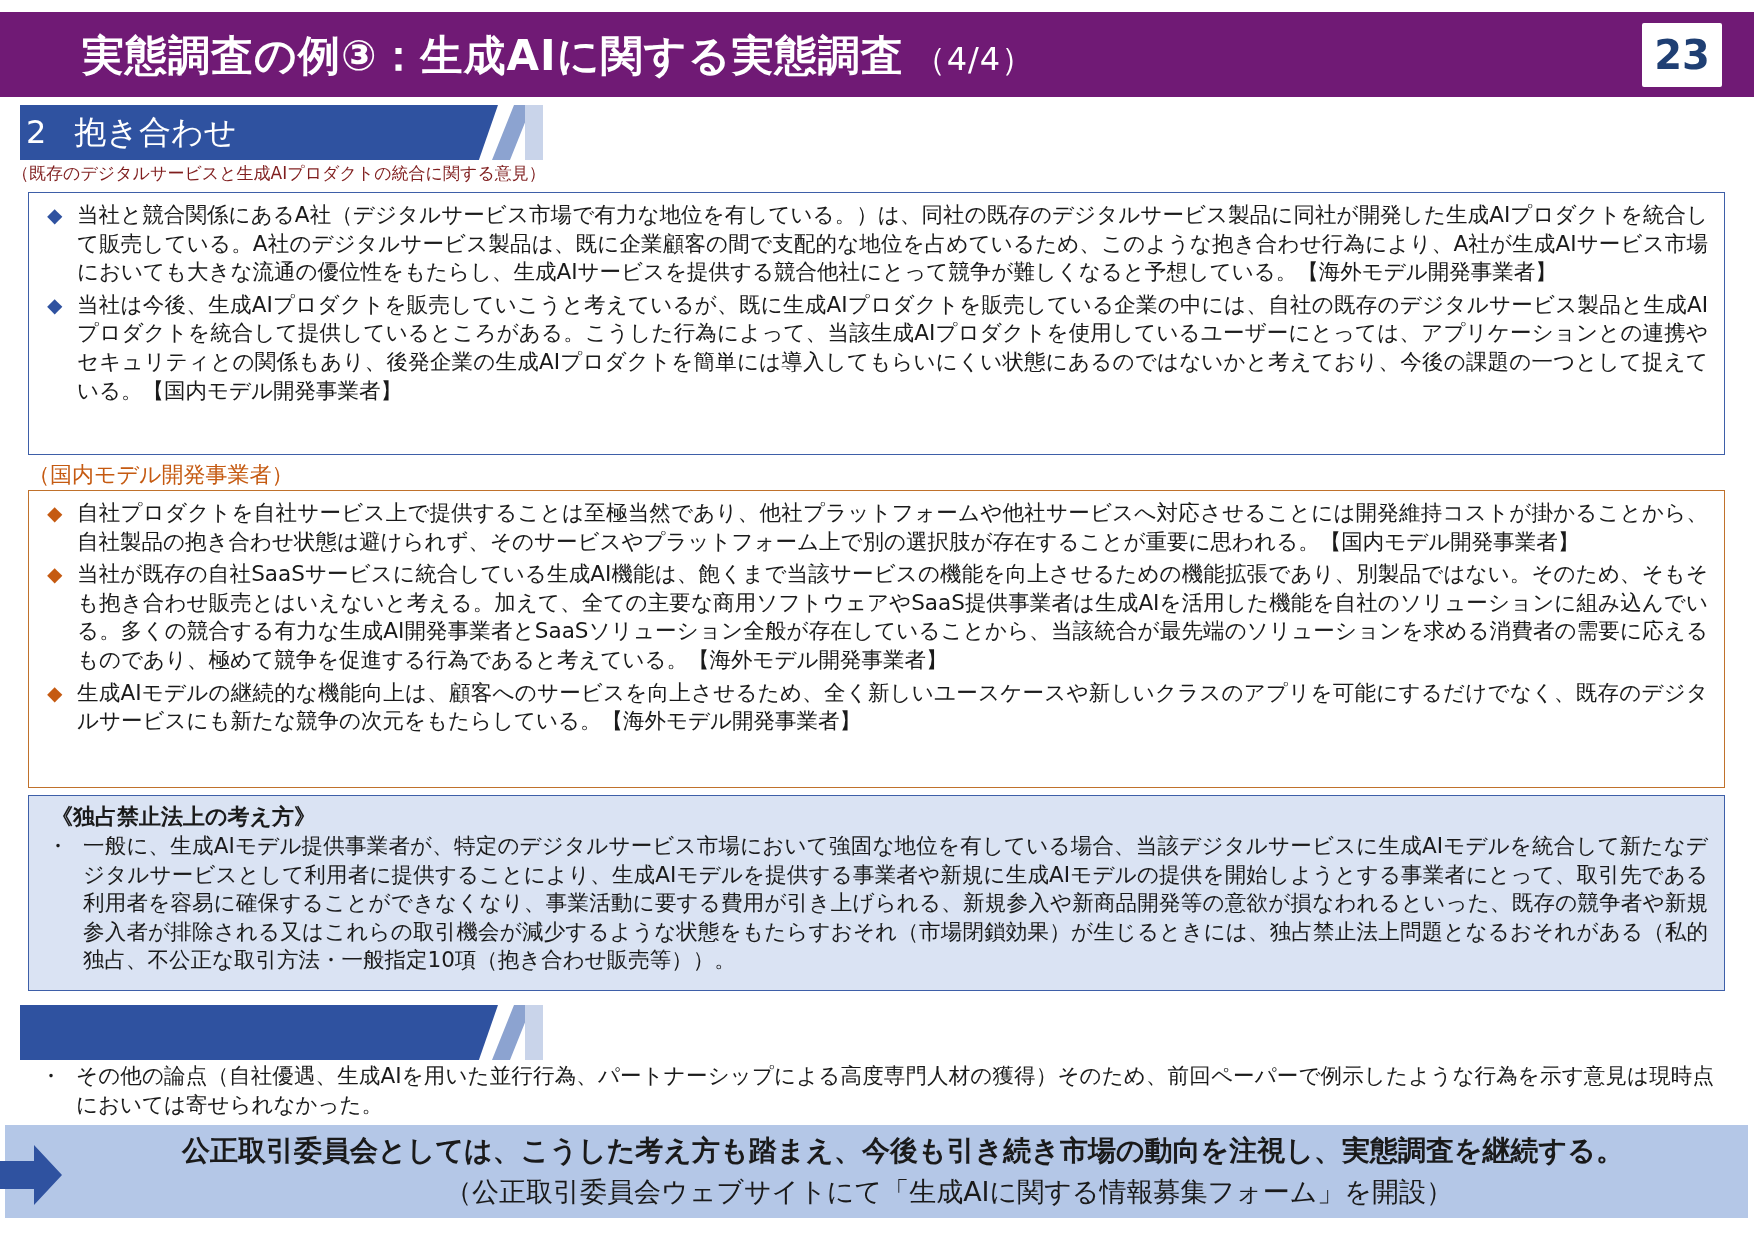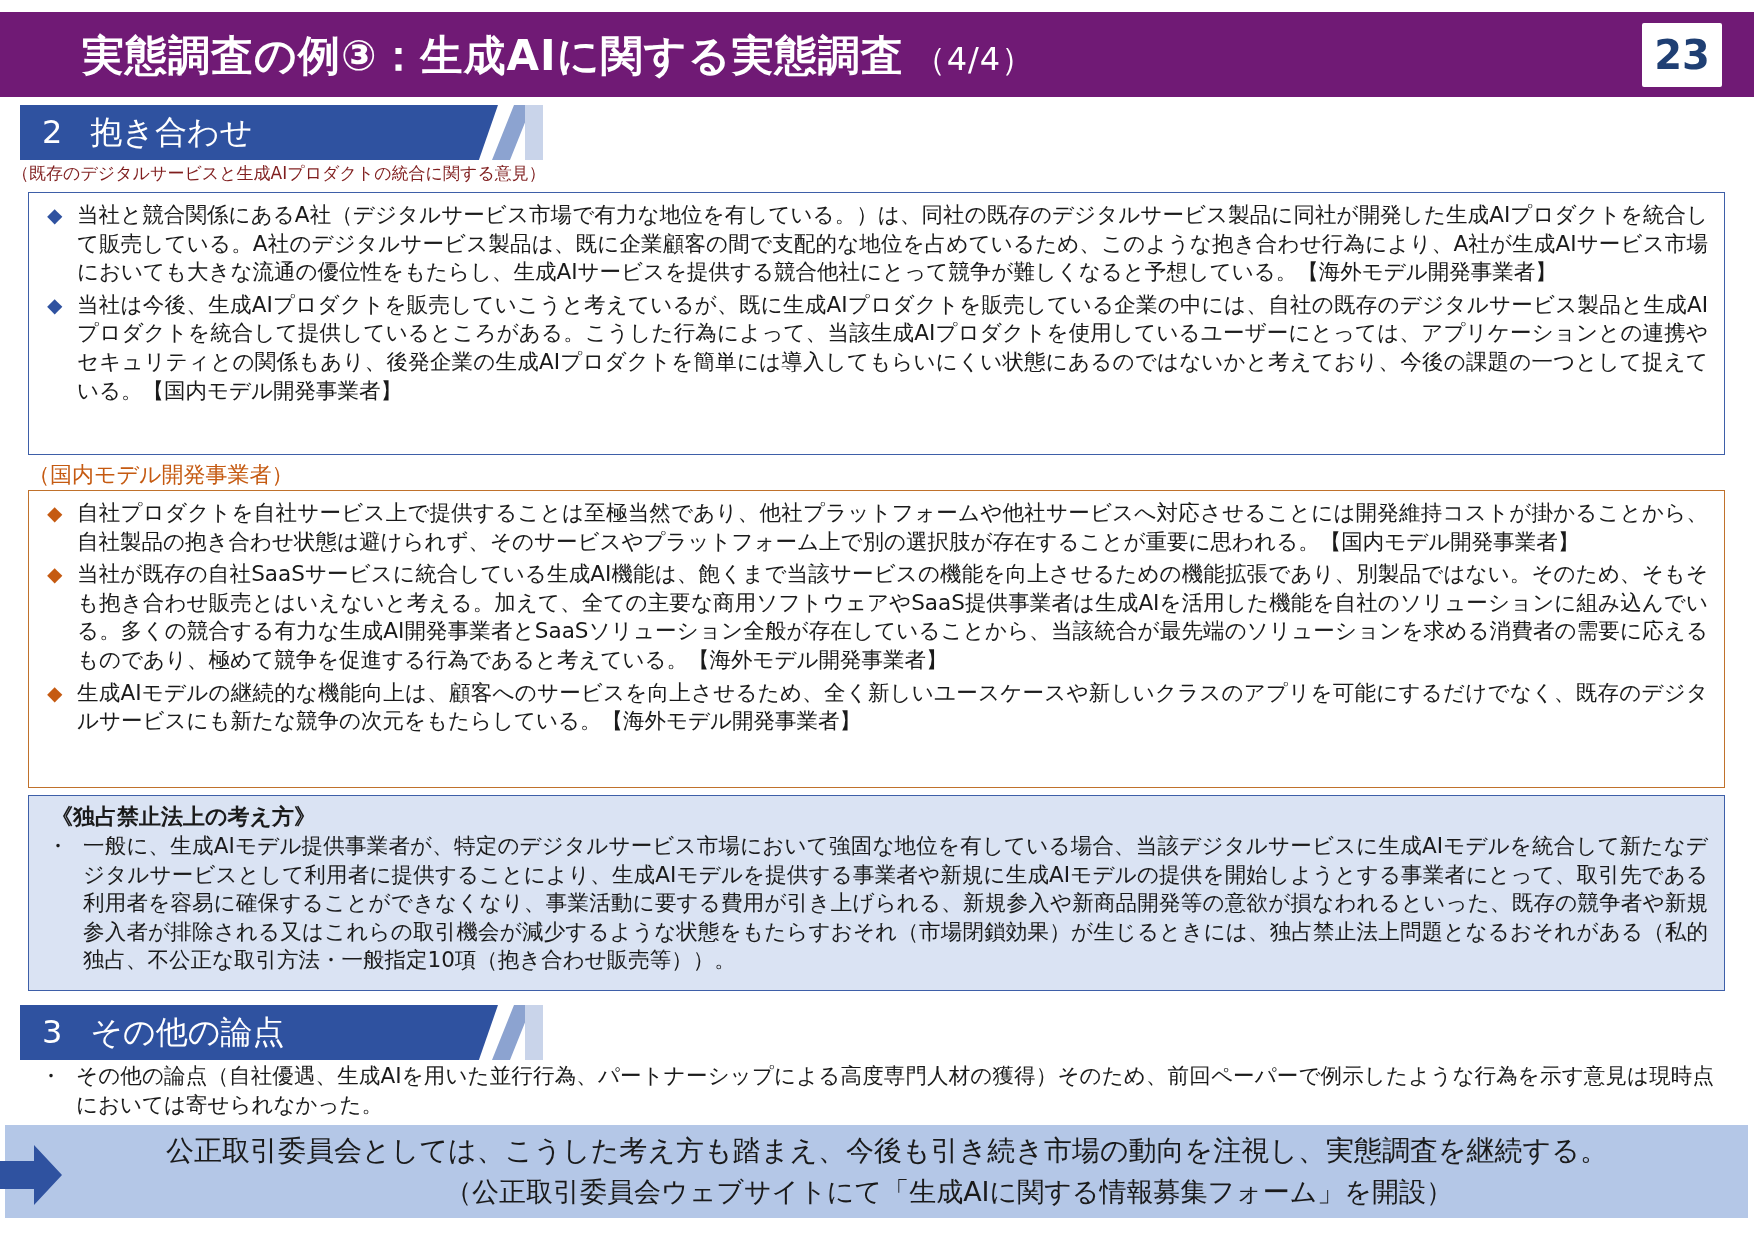--- a/index.html
+++ b/index.html
@@ -35,21 +35,21 @@
   }
   .sechead .stripe1 {
     position:absolute; left:472px; top:0; width:40px; height:55px;
     background:#8CA3D0; clip-path: polygon(55% 0, 100% 0, 45% 100%, 0 100%);
   }
   .sechead .stripe2 {
     position:absolute; left:505px; top:0; width:18px; height:55px;
     background:#C9D4EA;
   }
   .sechead .label {
-    position:absolute; left:22px; top:6px; color:#ffffff; font-size:32px; line-height:42px;
+    position:absolute; left:6px; top:6px; color:#ffffff; font-size:32px; line-height:42px;
     white-space:nowrap;
   }
   .sechead .label .num { margin-right:28px; }
   .caption-blue {
     position:absolute; left:12px; top:162px; font-size:17px; color:#7f1d1d; white-space:nowrap;
   }
   .caption-orange {
     position:absolute; left:28px; top:460px; font-size:22px; color:#C55A11; white-space:nowrap;
   }
   .box {
@@ -82,22 +82,22 @@
     position:absolute; left:34px; top:1062px; width:1680px;
   }
   .band {
     position:absolute; left:5px; top:1125px; width:1743px; height:93px;
     background:#B4C7E7;
   }
   .arrow {
     position:absolute; left:0; top:1145px; width:62px; height:60px;
   }
   .band .main {
-    position:absolute; left:52px; top:6px; width:1660px; text-align:center;
-    font-size:28px; font-weight:normal; line-height:40px; white-space:nowrap;
+    position:absolute; left:68px; top:6px; width:1660px; text-align:center;
+    font-size:28px; font-weight:bold; line-height:40px; white-space:nowrap;
   }
   .band .sub {
     position:absolute; left:68px; top:48px; width:1380px; text-align:right;
     font-size:27px; line-height:38px; white-space:nowrap;
   }
 </style>
 </head>
 <body>
 
 <div class="titlebar">
@@ -157,23 +157,20 @@
       <span class="dot">・</span>
       <span>一般に、生成AIモデル提供事業者が、特定のデジタルサービス市場において強固な地位を有している場合、当該デジタルサービスに生成AIモデルを統合して新たなデジタルサービスとして利用者に提供することにより、生成AIモデルを提供する事業者や新規に生成AIモデルの提供を開始しようとする事業者にとって、取引先である利用者を容易に確保することができなくなり、事業活動に要する費用が引き上げられる、新規参入や新商品開発等の意欲が損なわれるといった、既存の競争者や新規参入者が排除される又はこれらの取引機会が減少するような状態をもたらすおそれ（市場閉鎖効果）が生じるときには、独占禁止法上問題となるおそれがある（私的独占、不公正な取引方法・一般指定10項（抱き合わせ販売等））。</span>
     </div>
   </div>
 </div>
 
 <div class="sechead" style="top:1005px;">
   <div class="bar"></div>
   <div class="stripe1"></div>
   <div class="stripe2"></div>
-  <div class="label">
-    <span class="num">3</span><span>その他の論点</span>
-  </div>
 </div>
 
 <div class="other">
   <div class="bullet-item">
     <span class="dot">・</span>
     <span>その他の論点（自社優遇、生成AIを用いた並行行為、パートナーシップによる高度専門人材の獲得）そのため、前回ペーパーで例示したような行為を示す意見は現時点においては寄せられなかった。</span>
   </div>
 </div>
 
 <div class="band">

